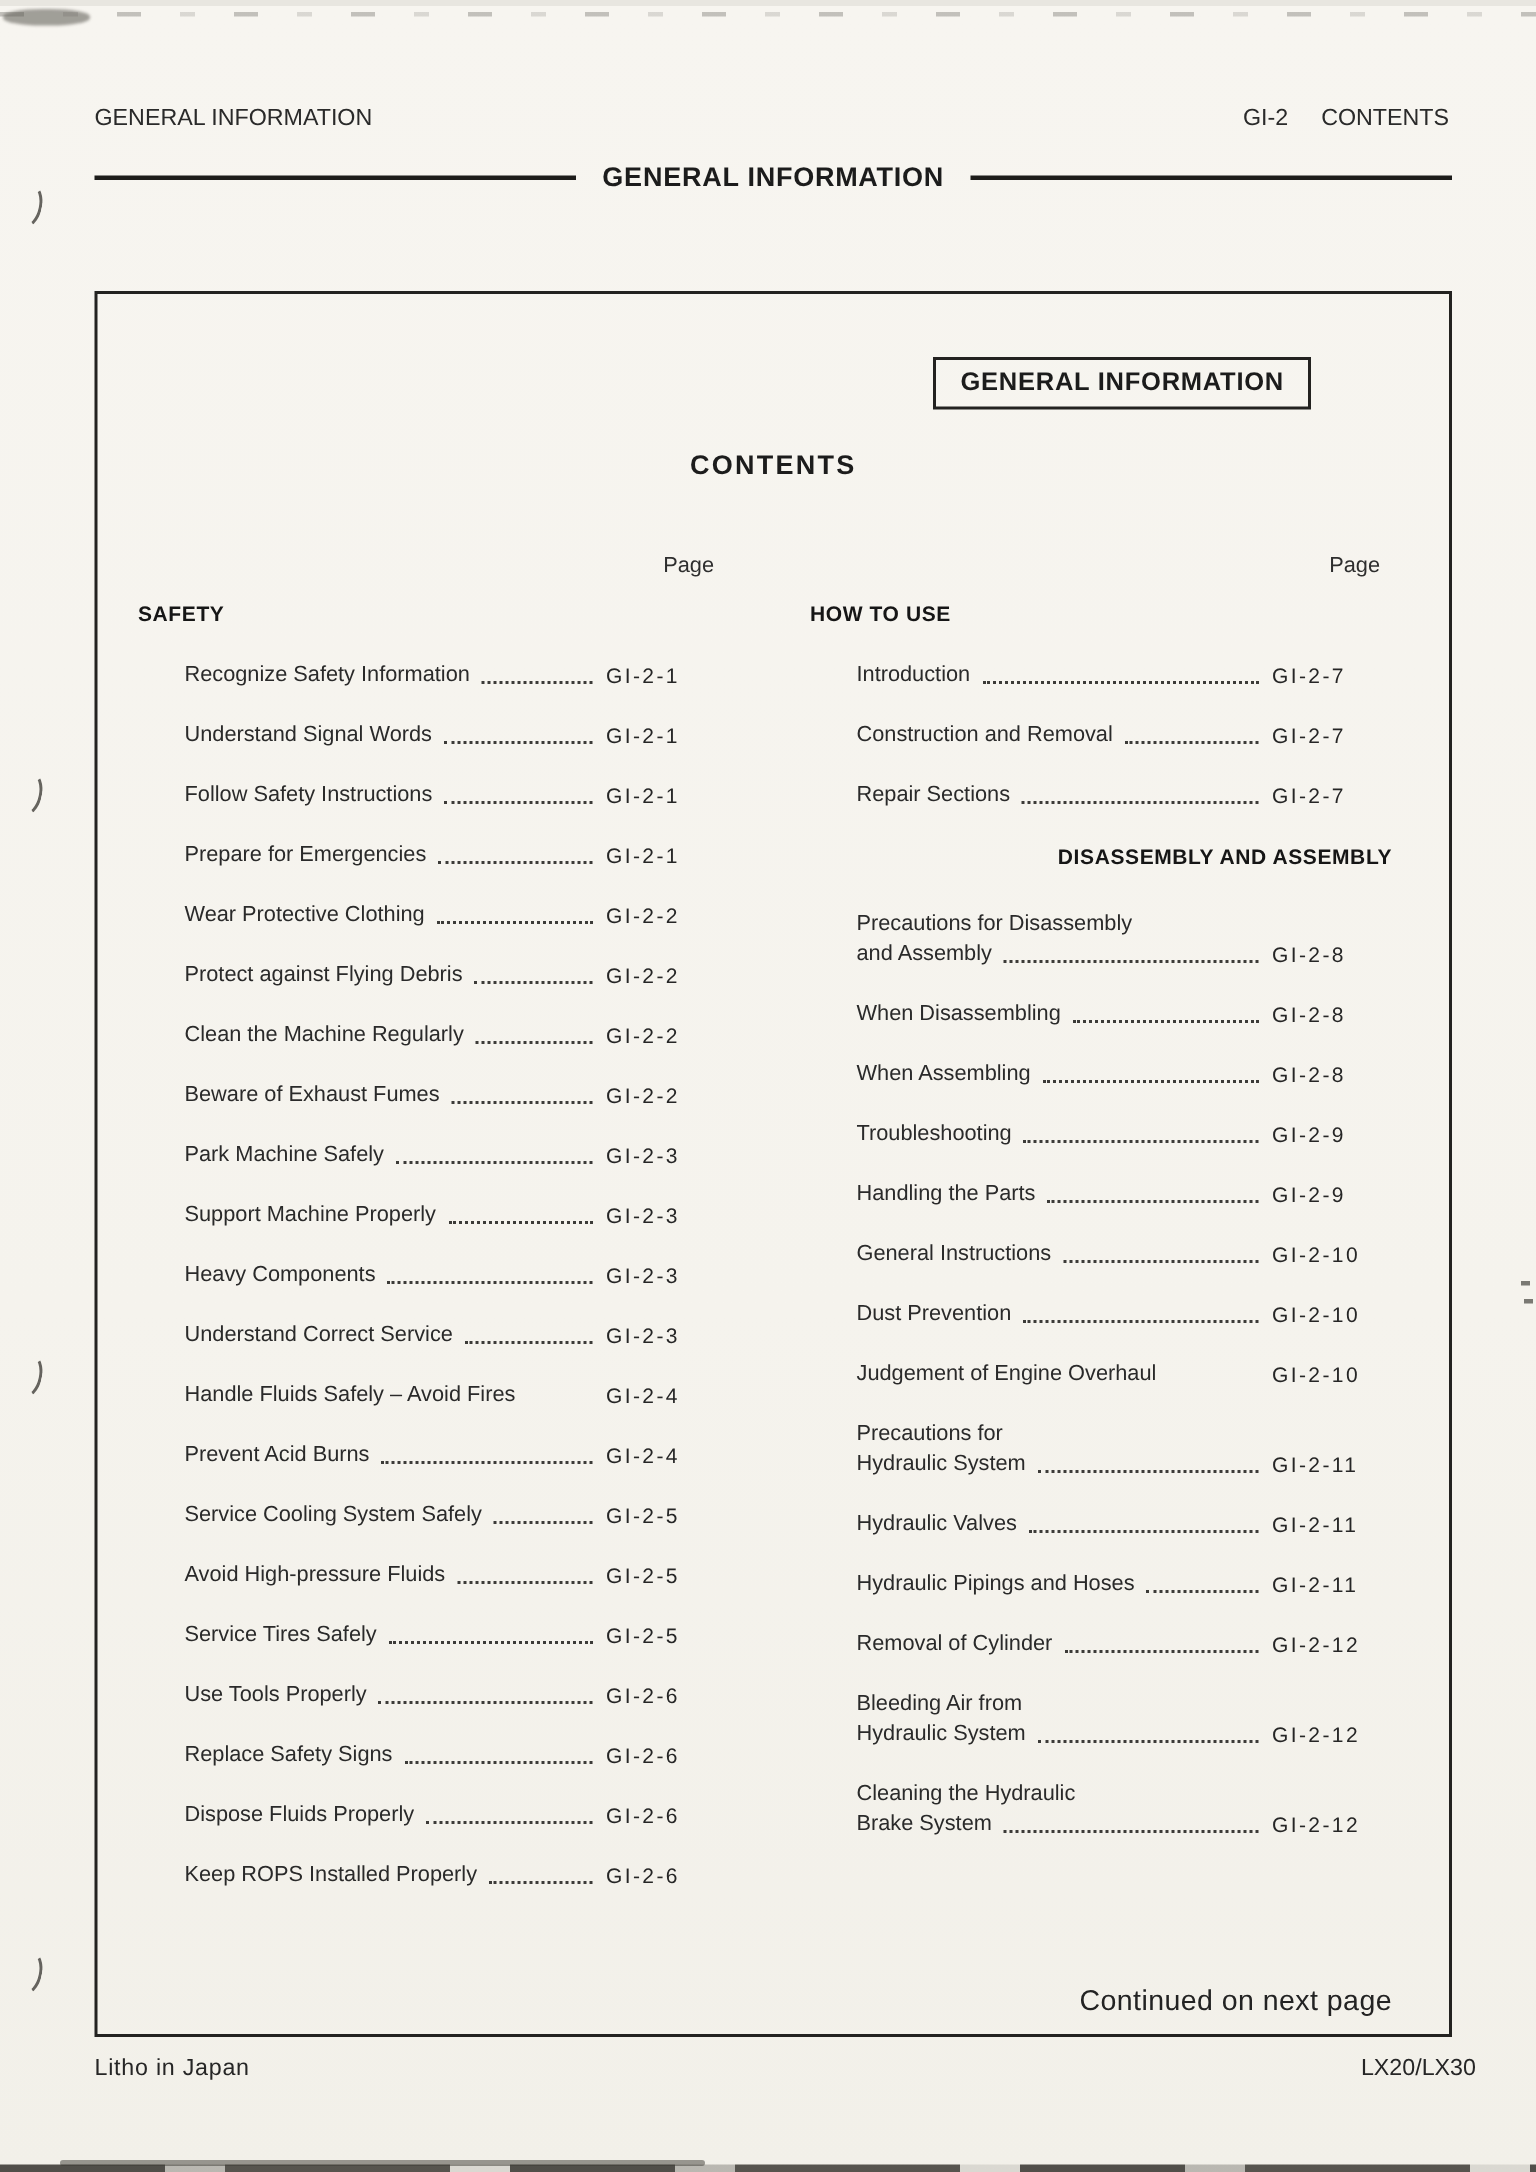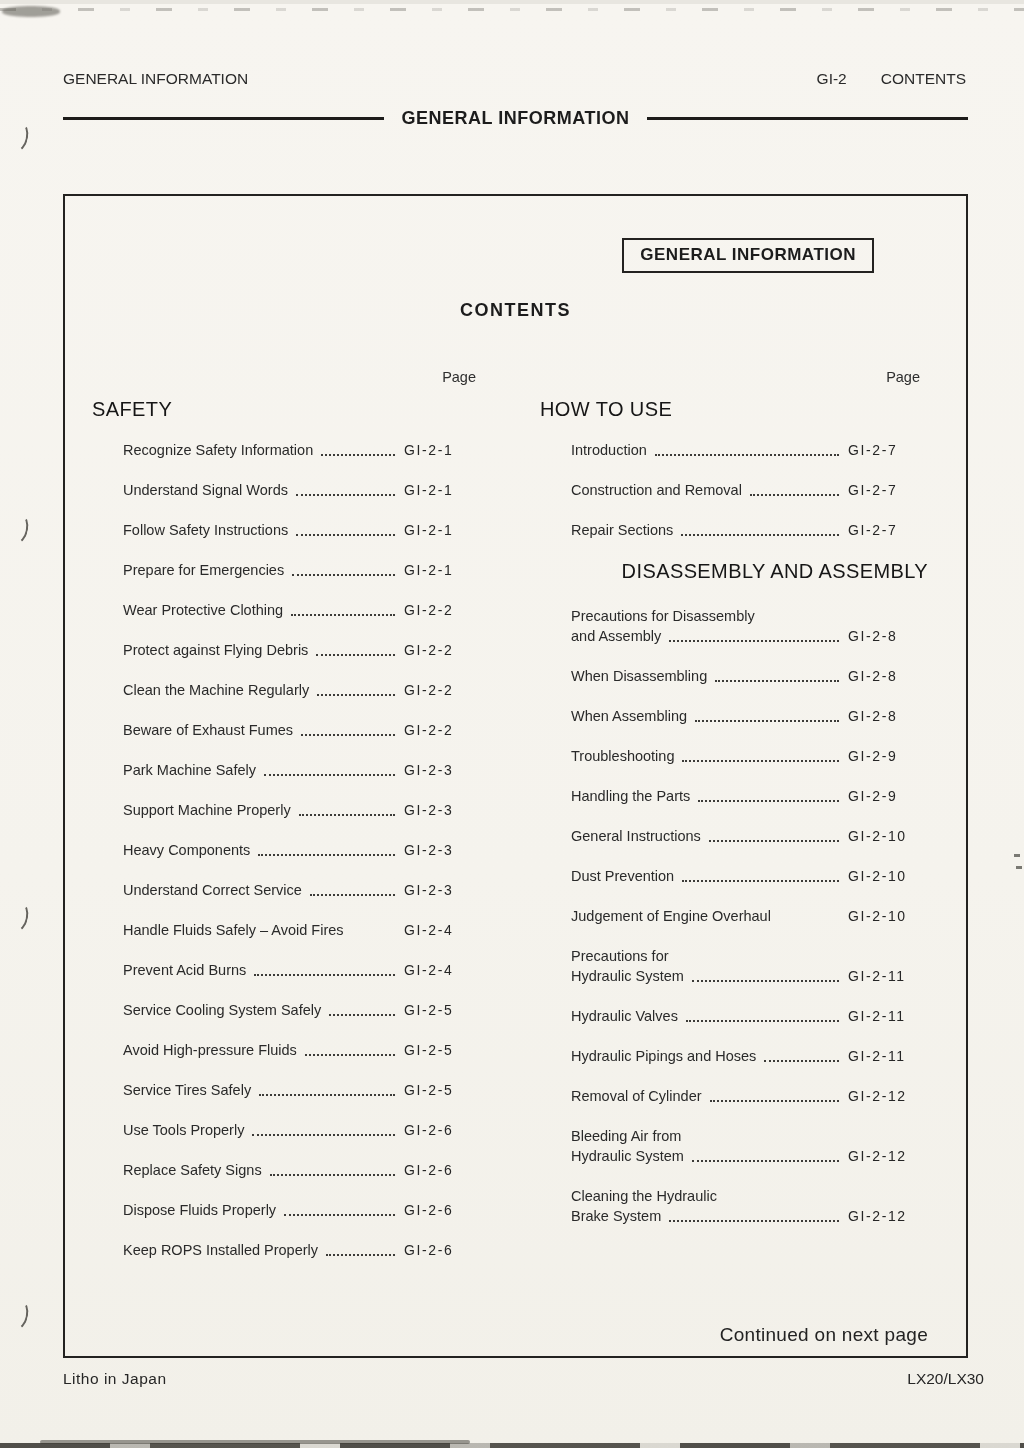--- a/index.html
+++ b/index.html
@@ -55,21 +55,21 @@
     background: rgba(70,68,62,.7);
   }
   .ed1 { top: 850px; } .ed2 { top: 862px; right: 2px; }
 
   
   .header {
     position: absolute; top: 66px; left: 63px; right: 58px;
     display: flex; justify-content: space-between; align-items: baseline;
     font-size: 15.5px; color: #2a2a2a;
   }
-  .header-right { display: flex; gap: 34px; }
+  .header-right { display: flex; gap: 22px; }
 
   .title-row {
     position: absolute; top: 104px; left: 63px; right: 56px;
     display: flex; align-items: center; gap: 18px;
   }
   .title-row .rule { flex: 1; height: 3px; background: #1d1c1a; }
   .title-row .rule.right { height: 3px; }
   .page-title {
     font-size: 18px; font-weight: bold; letter-spacing: .5px; color: #1c1c1c;
     white-space: nowrap;
@@ -101,21 +101,21 @@
     padding: 0 38px 0 27px;
   }
   .col.left  { width: 392px; }
   .col.right { flex: 1; margin-left: 56px; }
 
   .page-label {
     text-align: right; padding-right: 8px;
     font-size: 14.5px; color: #2e2e2e; line-height: 20px;
   }
   .section-heading {
-    font-size: 20px; font-weight: normal; color: #161616;
+    font-size: 14px; font-weight: bold; color: #161616;
     letter-spacing: .4px;
     margin: 11px 0 20px;
     line-height: 22px;
   }
   .section-heading.second { margin: 12px 0 24px; text-align: right; }
 
   .toc { padding-left: 31px; }
   .toc-item { margin-bottom: 20px; font-size: 14.5px; color: #2a2a2a; }
   .toc-item .l1 { line-height: 20px; }
   .toc-item .line { display: flex; align-items: flex-end; line-height: 20px; }

